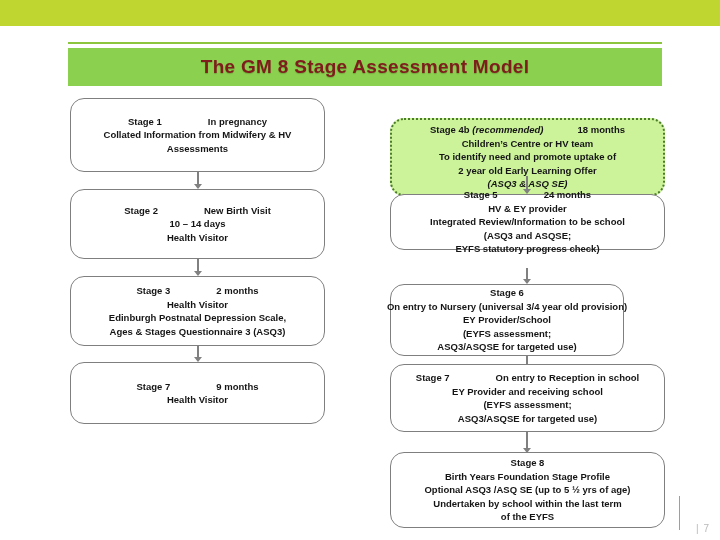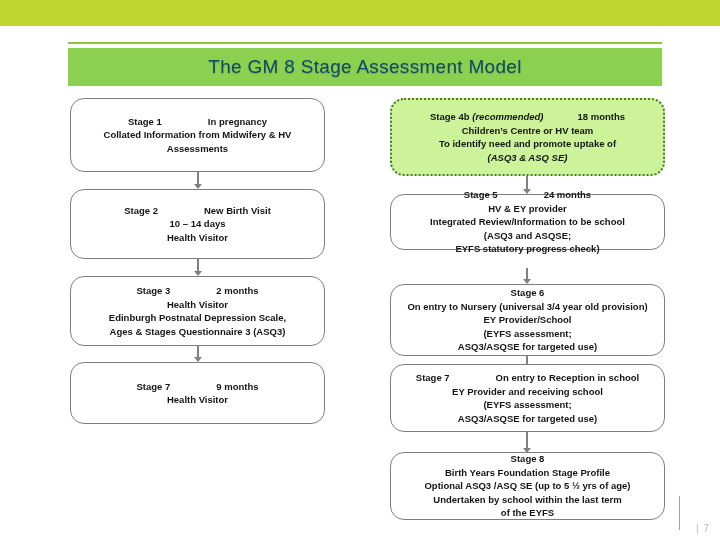--- a/index.html
+++ b/index.html
@@ -19,23 +19,23 @@
     position:absolute;left:68px;top:42px;width:594px;height:2px;
     background:#8cc63f;
   }
   
   .title-banner{
     position:absolute;left:68px;top:48px;width:594px;height:38px;
     background:#8cd04f;
     display:flex;align-items:center;justify-content:center;
   }
   .title-text{
-    color:#0c4a6e;
+    color:#7f1d1d;
     font-size:19px;
-    font-weight:normal;
+    font-weight:bold;
     letter-spacing:.3px;
     text-shadow:0 1px 1px rgba(0,0,0,.18);
     white-space:nowrap;
   }
   
   .canvas{position:absolute;left:0;top:0;width:720px;height:540px;}
 
   .box{
     position:absolute;
     box-sizing:border-box;
@@ -44,20 +44,21 @@
     background:#ffffff;
     display:flex;flex-direction:column;
     align-items:center;justify-content:center;
     text-align:right;
     padding:16px 6px;
   }
   .box.green{
     background:#ccf29a;
     border:2px dotted #4a7d27;
     border-radius:14px;
+    margin-top:20px;
   }
   .line{
     font-size:9.5px;
     font-weight:bold;
     color:#151515;
     line-height:13.5px;
     white-space:nowrap;
   }
   .line.hdr{display:block;}
   .line .sp{display:inline-block;width:34px;}
@@ -131,40 +132,41 @@
 
   <div class="box" style="left:70px;top:362px;width:255px;height:62px;">
     <span class="line hdr"><span>Stage 7</span><span class="sp-wide"></span><span>9 months</span></span>
     <span class="line">Health Visitor</span>
   </div>
 
   <div class="box green" style="left:390px;top:98px;width:275px;height:78px;">
     <span class="line hdr"><span>Stage 4b</span>&nbsp;<span class="ital">(recommended)</span><span class="sp"></span><span>18 months</span></span>
     <span class="line">Children’s Centre or HV team</span>
     <span class="line">To identify need and promote uptake of</span>
+    <span class="line">2 year old Early Learning Offer</span>
     <span class="line ital">(ASQ3 &amp; ASQ SE)</span>
   </div>
   <div class="arrow" style="left:522px;top:176px;height:18px;">
     <div class="stem" style="height:13px;"></div>
       <div class="head" style="top:13px;"></div>
   </div>
 
   <div class="box" style="left:390px;top:194px;width:275px;height:56px;">
     <span class="line hdr"><span>Stage 5</span><span class="sp-wide"></span><span>24 months</span></span>
     <span class="line">HV &amp; EY provider</span>
     <span class="line">Integrated Review/Information to be school</span>
     <span class="line">(ASQ3 and ASQSE;</span>
     <span class="line">EYFS statutory progress check)</span>
   </div>
   <div class="arrow" style="left:522px;top:268px;height:16px;">
     <div class="stem" style="height:11px;"></div>
       <div class="head" style="top:11px;"></div>
   </div>
 
-  <div class="box" style="left:390px;top:284px;width:275px;height:72px;">
+  <div class="box" style="left:390px;top:284px;width:234px;height:72px;">
     <span class="line hdr">Stage 6</span>
     <span class="line">On entry to Nursery (universal 3/4 year old provision)</span>
     <span class="line">EY Provider/School</span>
     <span class="line">(EYFS assessment;</span>
     <span class="line">ASQ3/ASQSE for targeted use)</span>
   </div>
   <div class="arrow" style="left:522px;top:356px;height:16px;">
     <div class="stem" style="height:11px;"></div>
       <div class="head" style="top:11px;"></div>
   </div>
@@ -173,21 +175,21 @@
     <span class="line hdr"><span>Stage 7</span><span class="sp-wide"></span><span>On entry to Reception in school</span></span>
     <span class="line">EY Provider and receiving school</span>
     <span class="line">(EYFS assessment;</span>
     <span class="line">ASQ3/ASQSE for targeted use)</span>
   </div>
   <div class="arrow" style="left:522px;top:432px;height:21px;">
     <div class="stem" style="height:16px;"></div>
       <div class="head" style="top:16px;"></div>
   </div>
 
-  <div class="box" style="left:390px;top:452px;width:275px;height:68px;">
+  <div class="box" style="left:390px;top:452px;width:275px;height:76px;">
     <span class="line hdr">Stage 8</span>
     <span class="line">Birth Years Foundation Stage Profile</span>
     <span class="line">Optional ASQ3 /ASQ SE (up to 5 ½ yrs of age)</span>
     <span class="line">Undertaken by school within the last term</span>
     <span class="line">of the EYFS</span>
   </div>
 
 </div>
 
 <div class="pagebar"></div>

